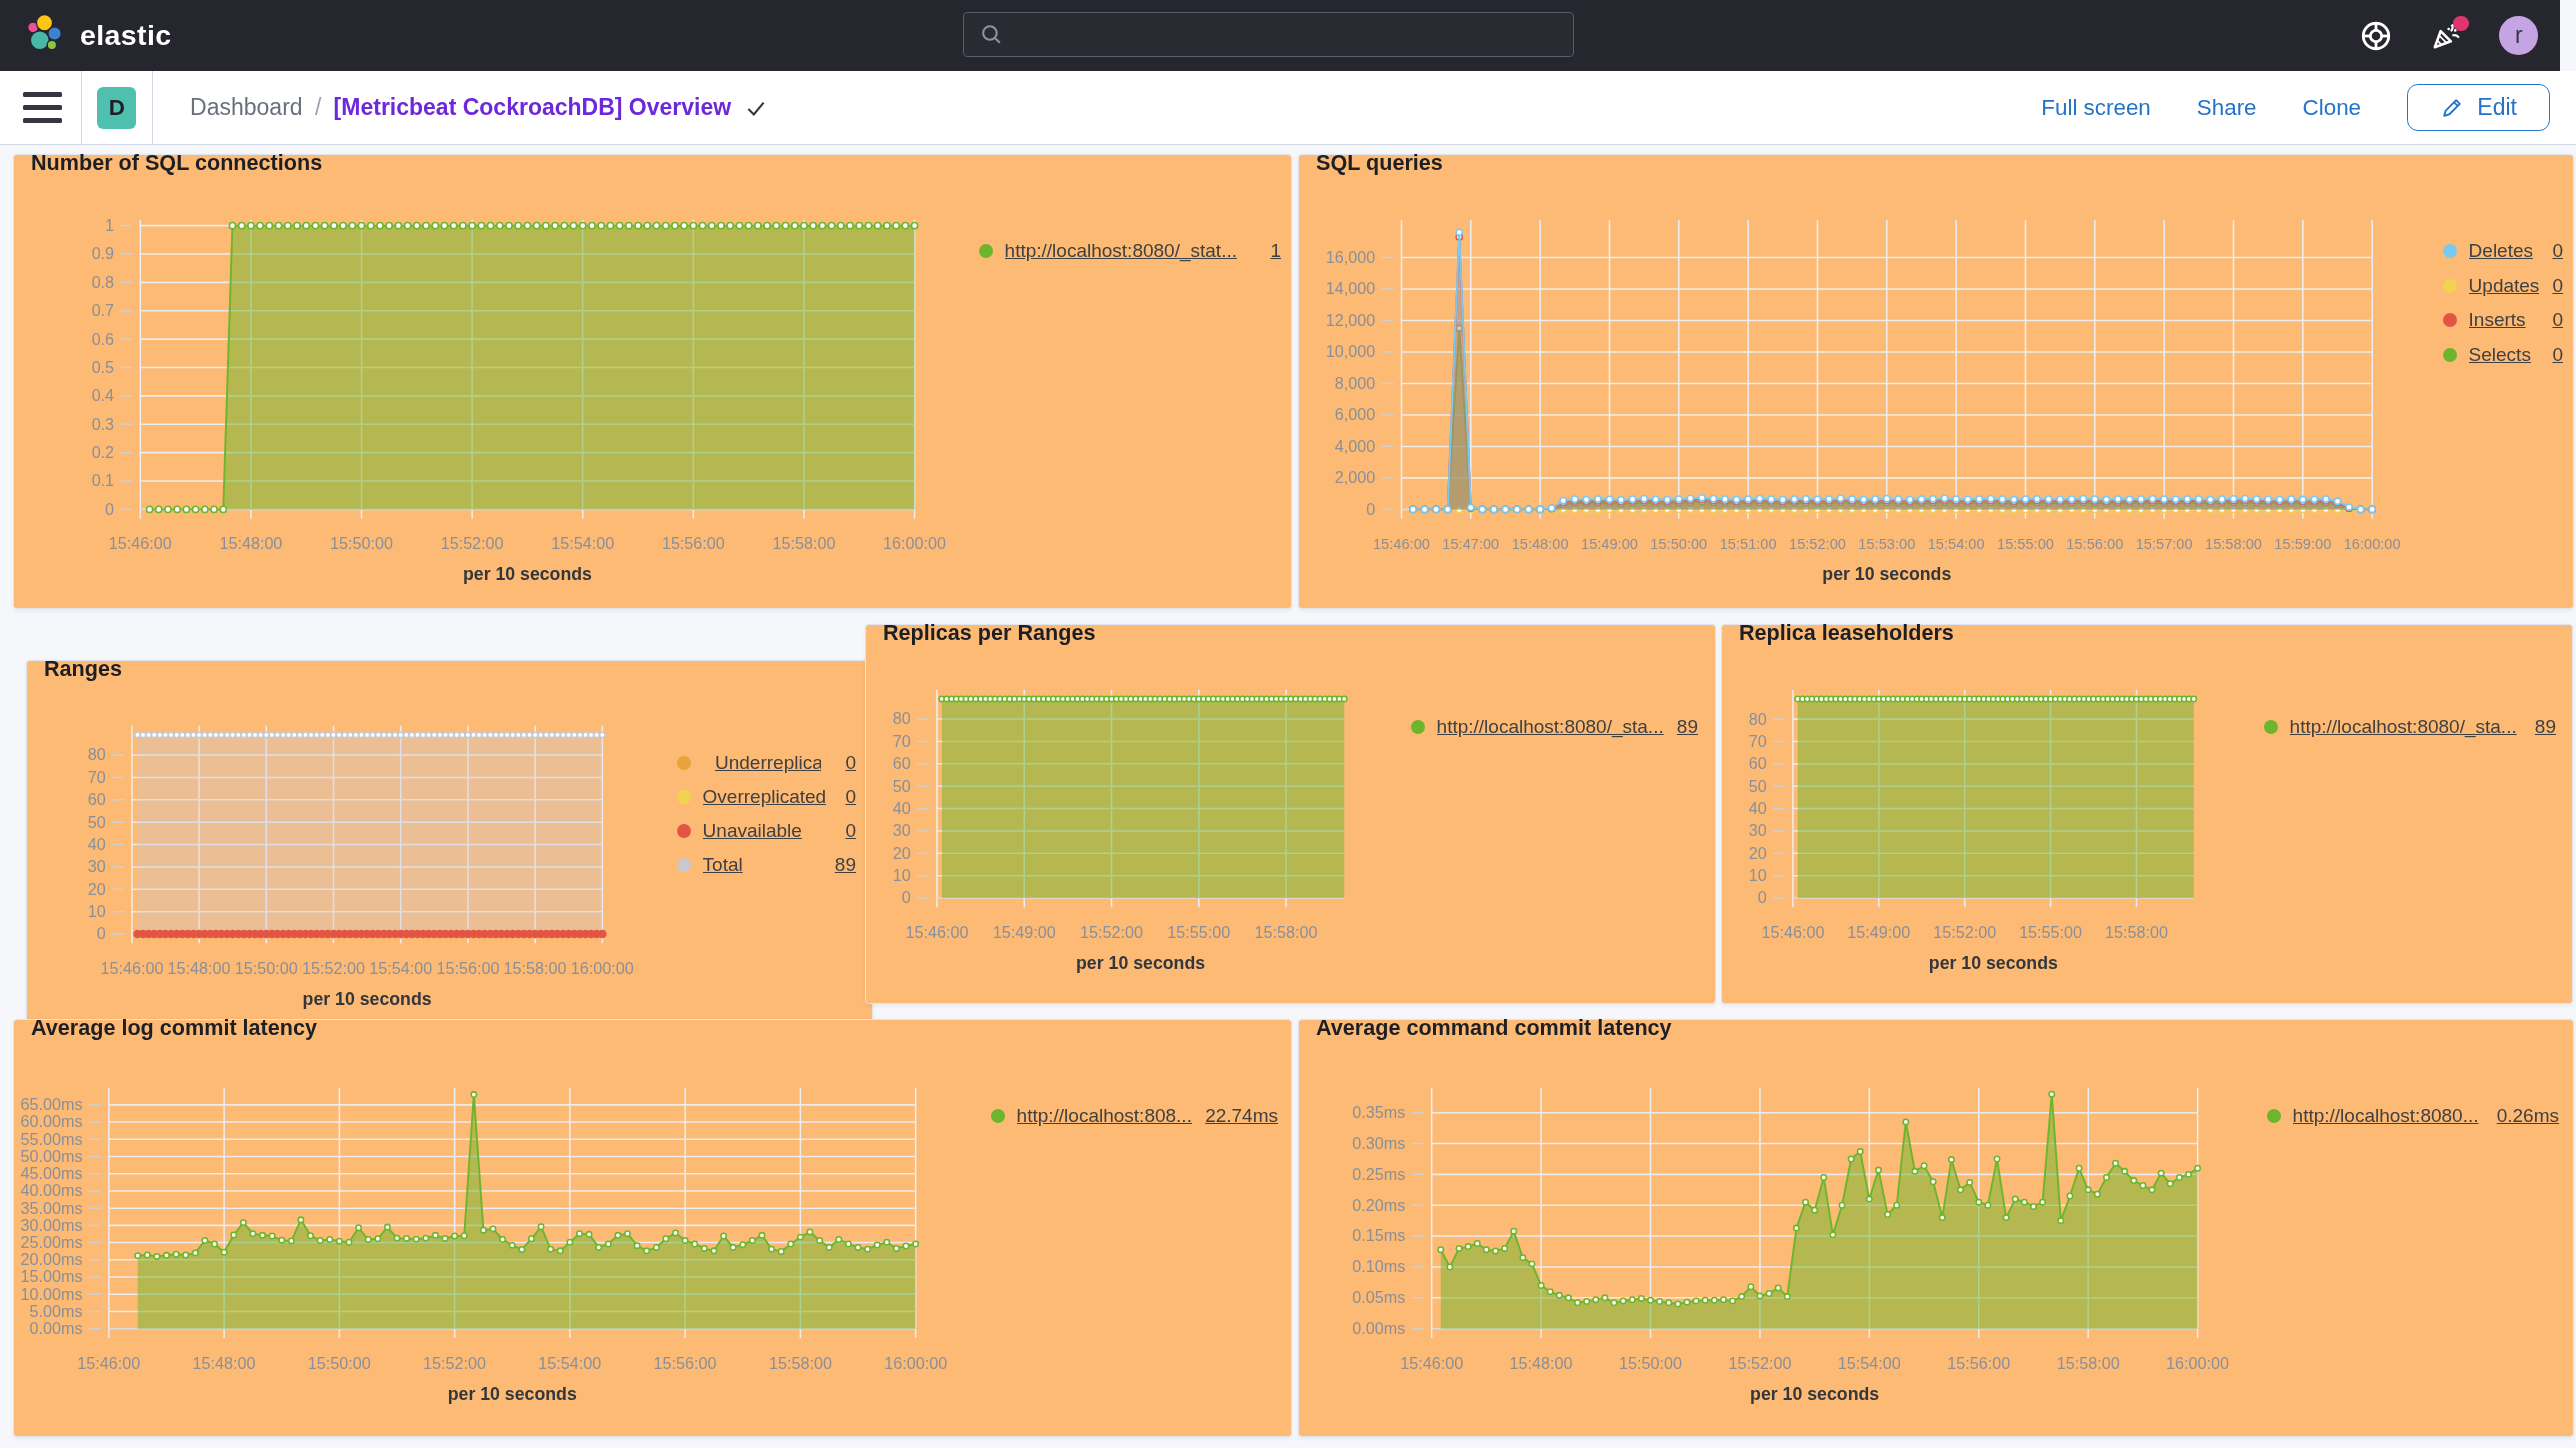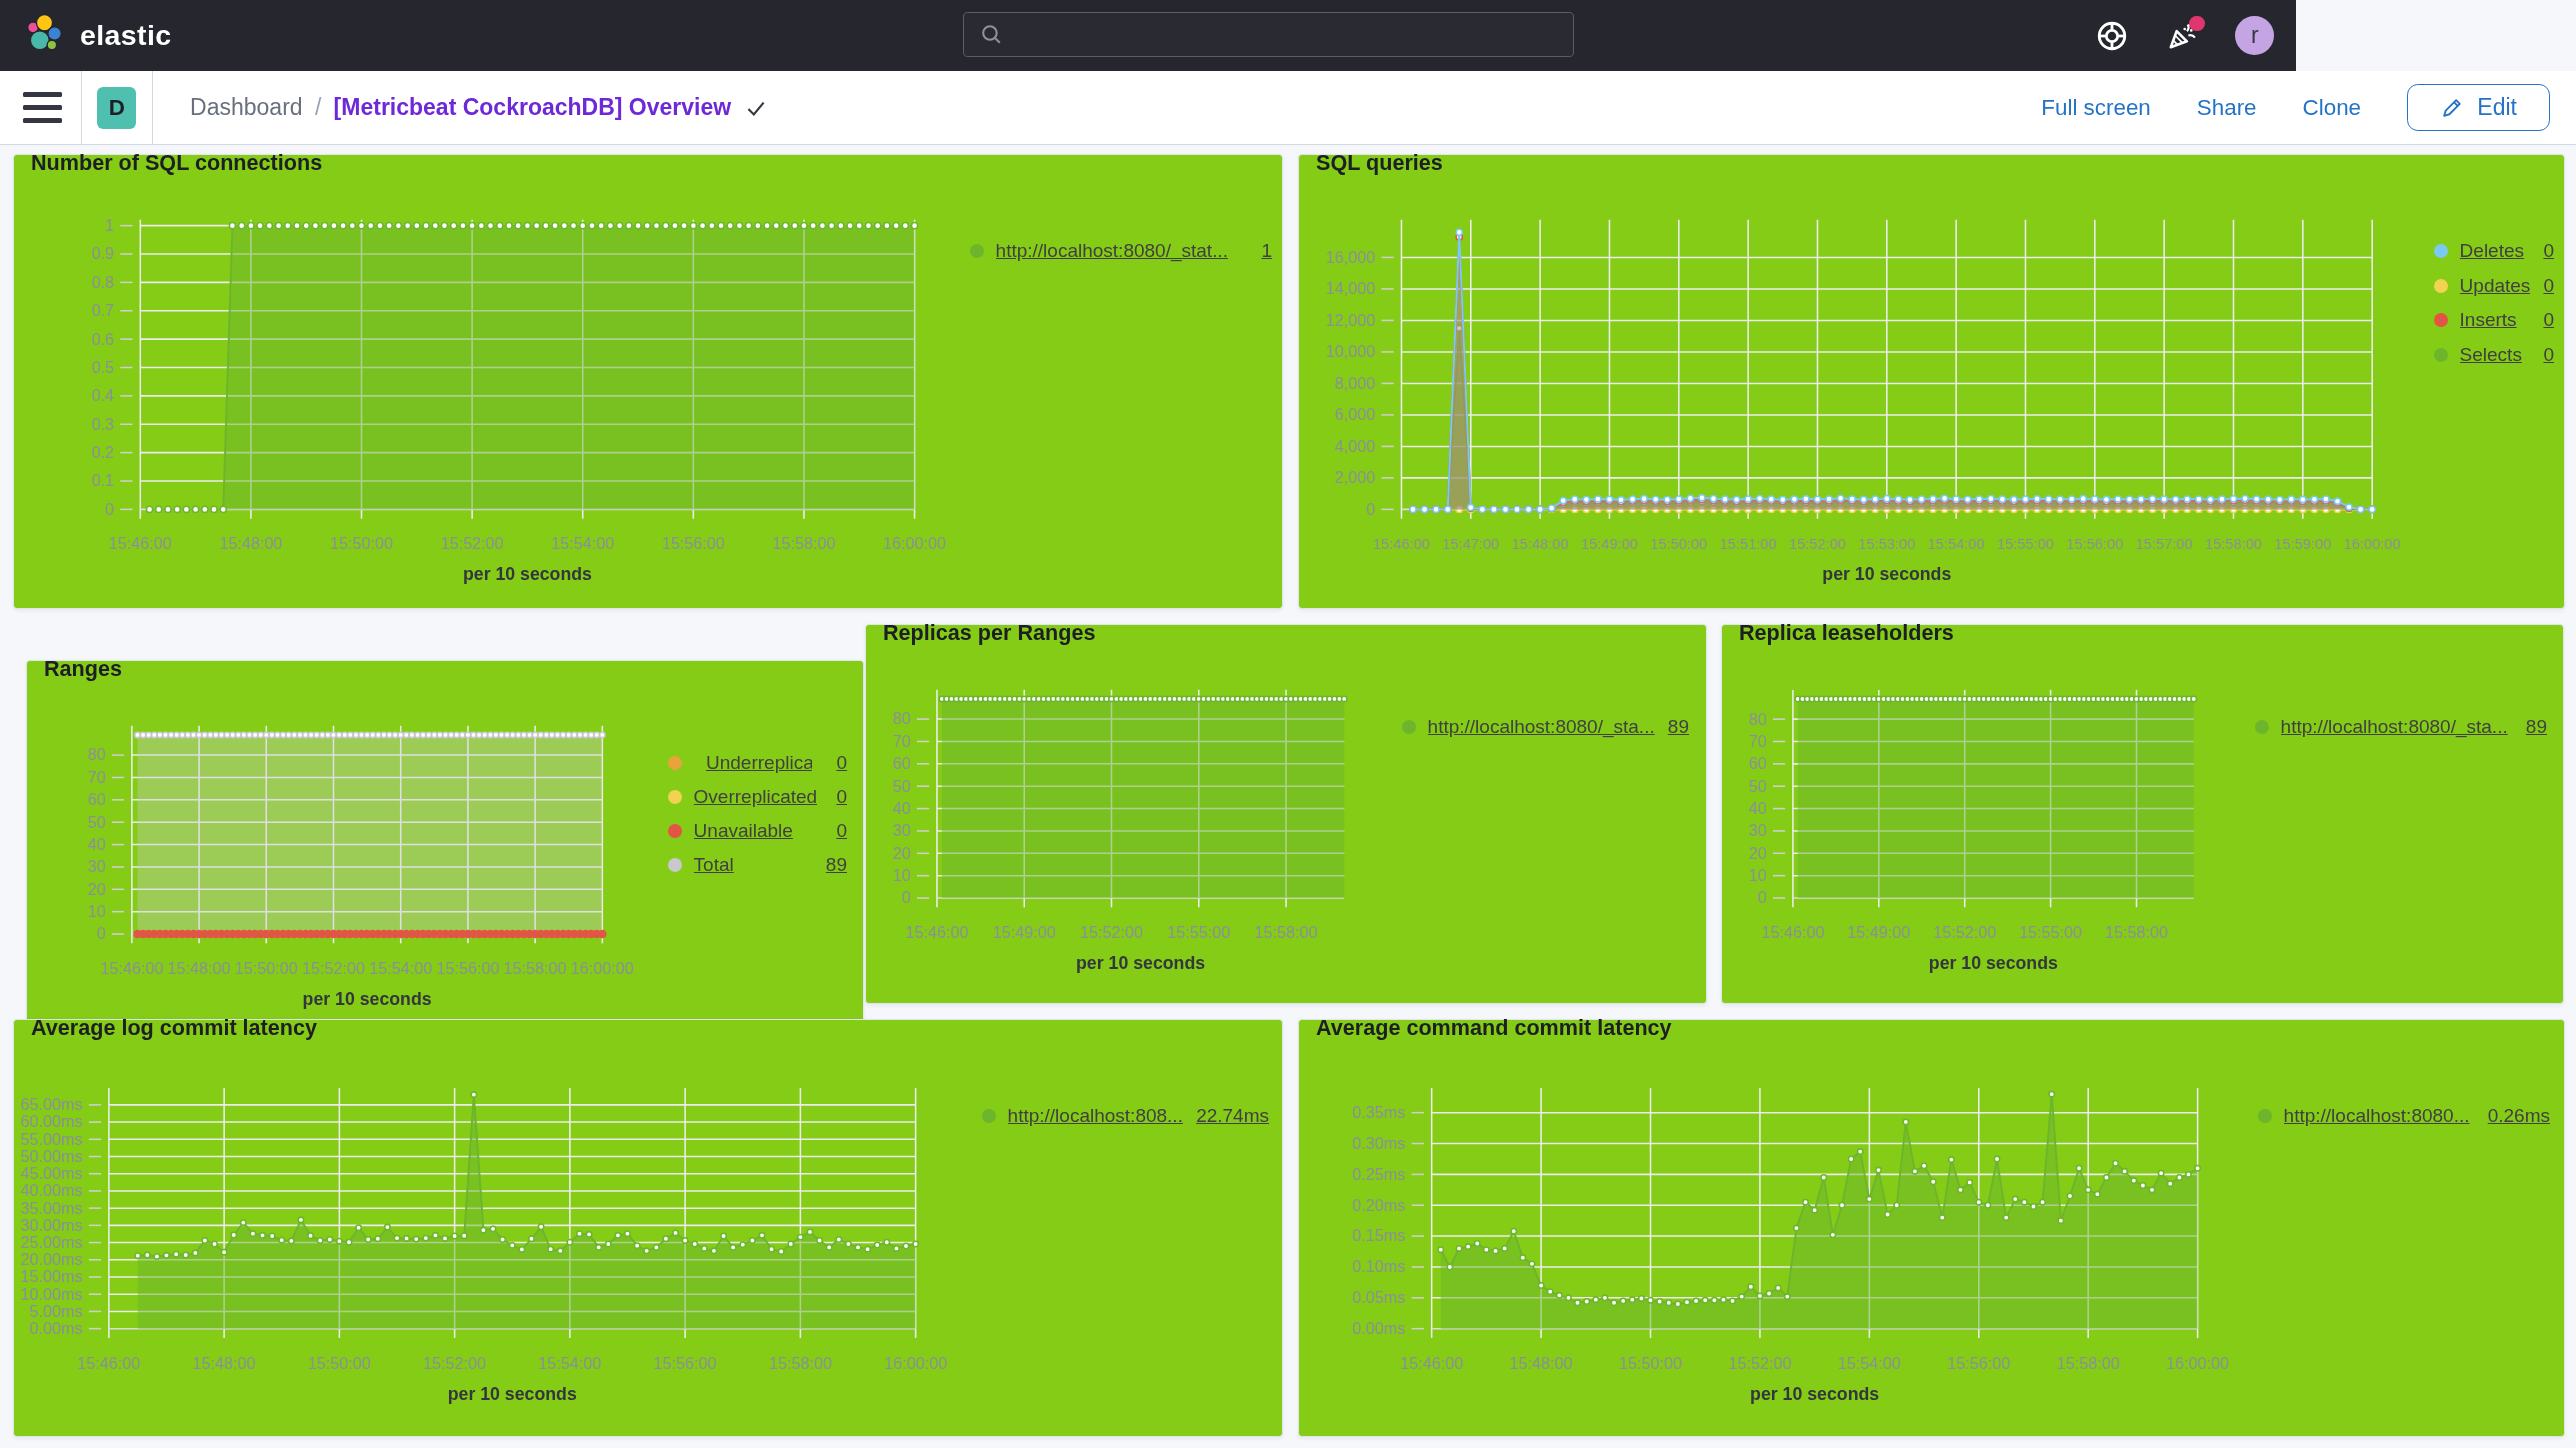--- a/index.html
+++ b/index.html
@@ -1,19 +1,19 @@
 <!DOCTYPE html>
 <html style="font-size:12.3px"><head>
 <meta charset="utf-8">
 <style>
   html,body{margin:0;padding:0;background:#f5f7fa;font-family:"Liberation Sans",sans-serif;}
   body{width:2576px;height:1448px;position:relative;overflow:hidden;}
 
   
-  .topbar{position:absolute;left:0;top:0;width:2296px;height:71px;background:#25262e;display:flex;align-items:center;}
+  .topbar{position:absolute;left:0;top:0;width:2560px;height:71px;background:#25262e;display:flex;align-items:center;}
   .brand{display:flex;align-items:center;gap:14px;margin-left:23px;}
   .brand-text{color:#ffffff;font-size:28.5px;font-weight:600;letter-spacing:0.4px;}
   .searchbox{position:absolute;left:963px;top:12.3px;width:611px;height:45px;border:0.8px solid #5a6069;border-radius:4.6px;display:flex;align-items:center;gap:12.3px;padding:0 15.4px;box-sizing:border-box;background:rgba(255,255,255,0.02);}
   .searchbox input{flex:1;background:transparent;border:none;outline:none;color:#d4dae5;font-size:21.6px;font-family:"Liberation Sans",sans-serif;}
   .searchbox input::placeholder{color:#8d939e;}
   .top-icons{position:absolute;right:0;top:0;height:71px;display:flex;align-items:center;gap:34px;padding-right:21.6px;}
   .icon-btn{position:relative;width:37px;height:37px;display:flex;align-items:center;justify-content:center;cursor:pointer;}
   .notif-dot{position:absolute;right:-3.1px;top:-1.5px;width:15.4px;height:15.4px;border-radius:50%;background:#e0366f;}
   .avatar{width:39px;height:39px;border-radius:50%;background:#c5a4e4;color:#343741;font-size:23px;display:flex;align-items:center;justify-content:center;}
 
@@ -25,21 +25,21 @@
   .dash-badge{width:39px;height:42px;border-radius:6.2px;background:#4fc0b0;color:#1d1f25;font-weight:700;font-size:22.4px;display:flex;align-items:center;justify-content:center;margin:0 16px;}
   .crumbs{display:flex;align-items:center;gap:12.3px;margin-left:37px;font-size:23px;}
   .crumb-root{color:#69707d;cursor:pointer;}
   .crumb-sep{color:#9aa2b1;}
   .crumb-current{color:#6d28d9;font-weight:700;}
   .tb-actions{margin-left:auto;display:flex;align-items:center;gap:46px;padding-right:26px;}
   .tb-link{color:#2573c6;font-size:22.4px;cursor:pointer;}
   .edit-btn{display:flex;align-items:center;gap:12.3px;border:1.5px solid #2573c6;color:#2573c6;font-size:23px;border-radius:10.8px;padding:9.3px 32px;cursor:pointer;background:#fff;}
 
   
-  .panel{position:absolute;background:#84cc16;border:0.8px solid #e0e5ee;border-radius:4.6px;box-shadow:0 1.5px 3.9px rgba(48,62,90,.07);}
+  .panel{position:absolute;background:#fdba74;border:0.8px solid #e0e5ee;border-radius:4.6px;box-shadow:0 1.5px 3.9px rgba(48,62,90,.07);padding-left:9px;}
   .panel h2{position:absolute;left:17px;top:-4.6px;font-size:21.6px;color:#1d1f25;margin:0;font-weight:700;}
   .p0{left:13px;top:154px;width:1268px;height:453px;}
   .p1{left:1298px;top:154px;width:1265px;height:453px;}
   .p2{left:26px;top:624px;width:836px;height:378px;margin-top:36px;}
   .p3{left:865px;top:624px;width:840px;height:378px;}
   .p4{left:1721px;top:624px;width:841px;height:378px;}
   .p5{left:13px;top:1019px;width:1268px;height:416px;}
   .p6{left:1298px;top:1019px;width:1265px;height:416px;}
   .chart{position:absolute;left:0;top:0;}
   .legend{position:absolute;}

